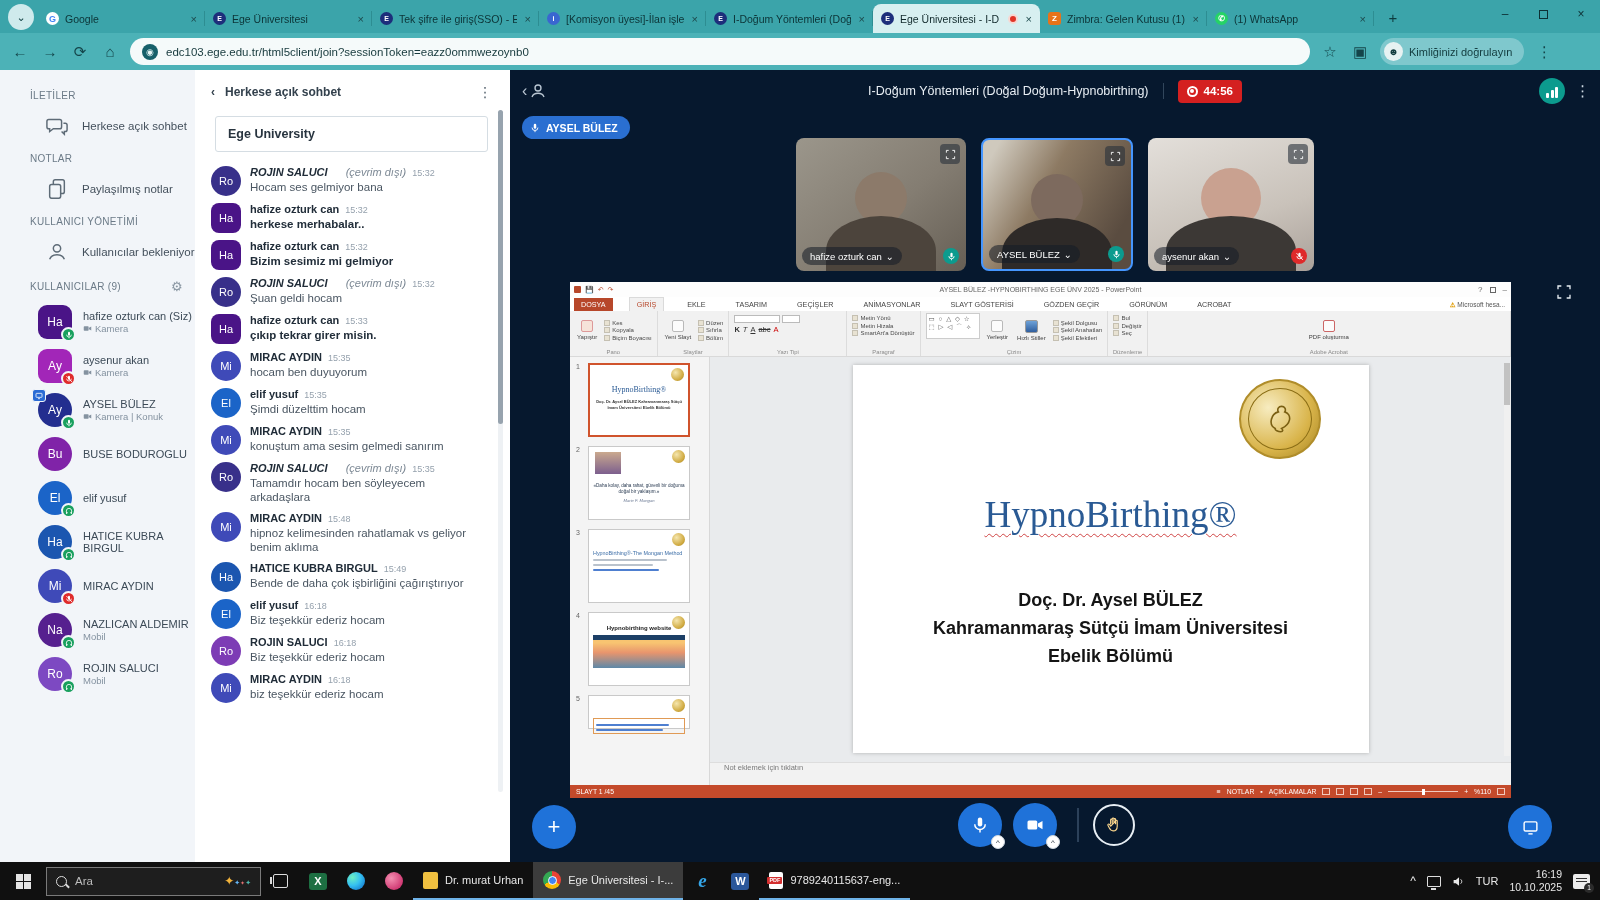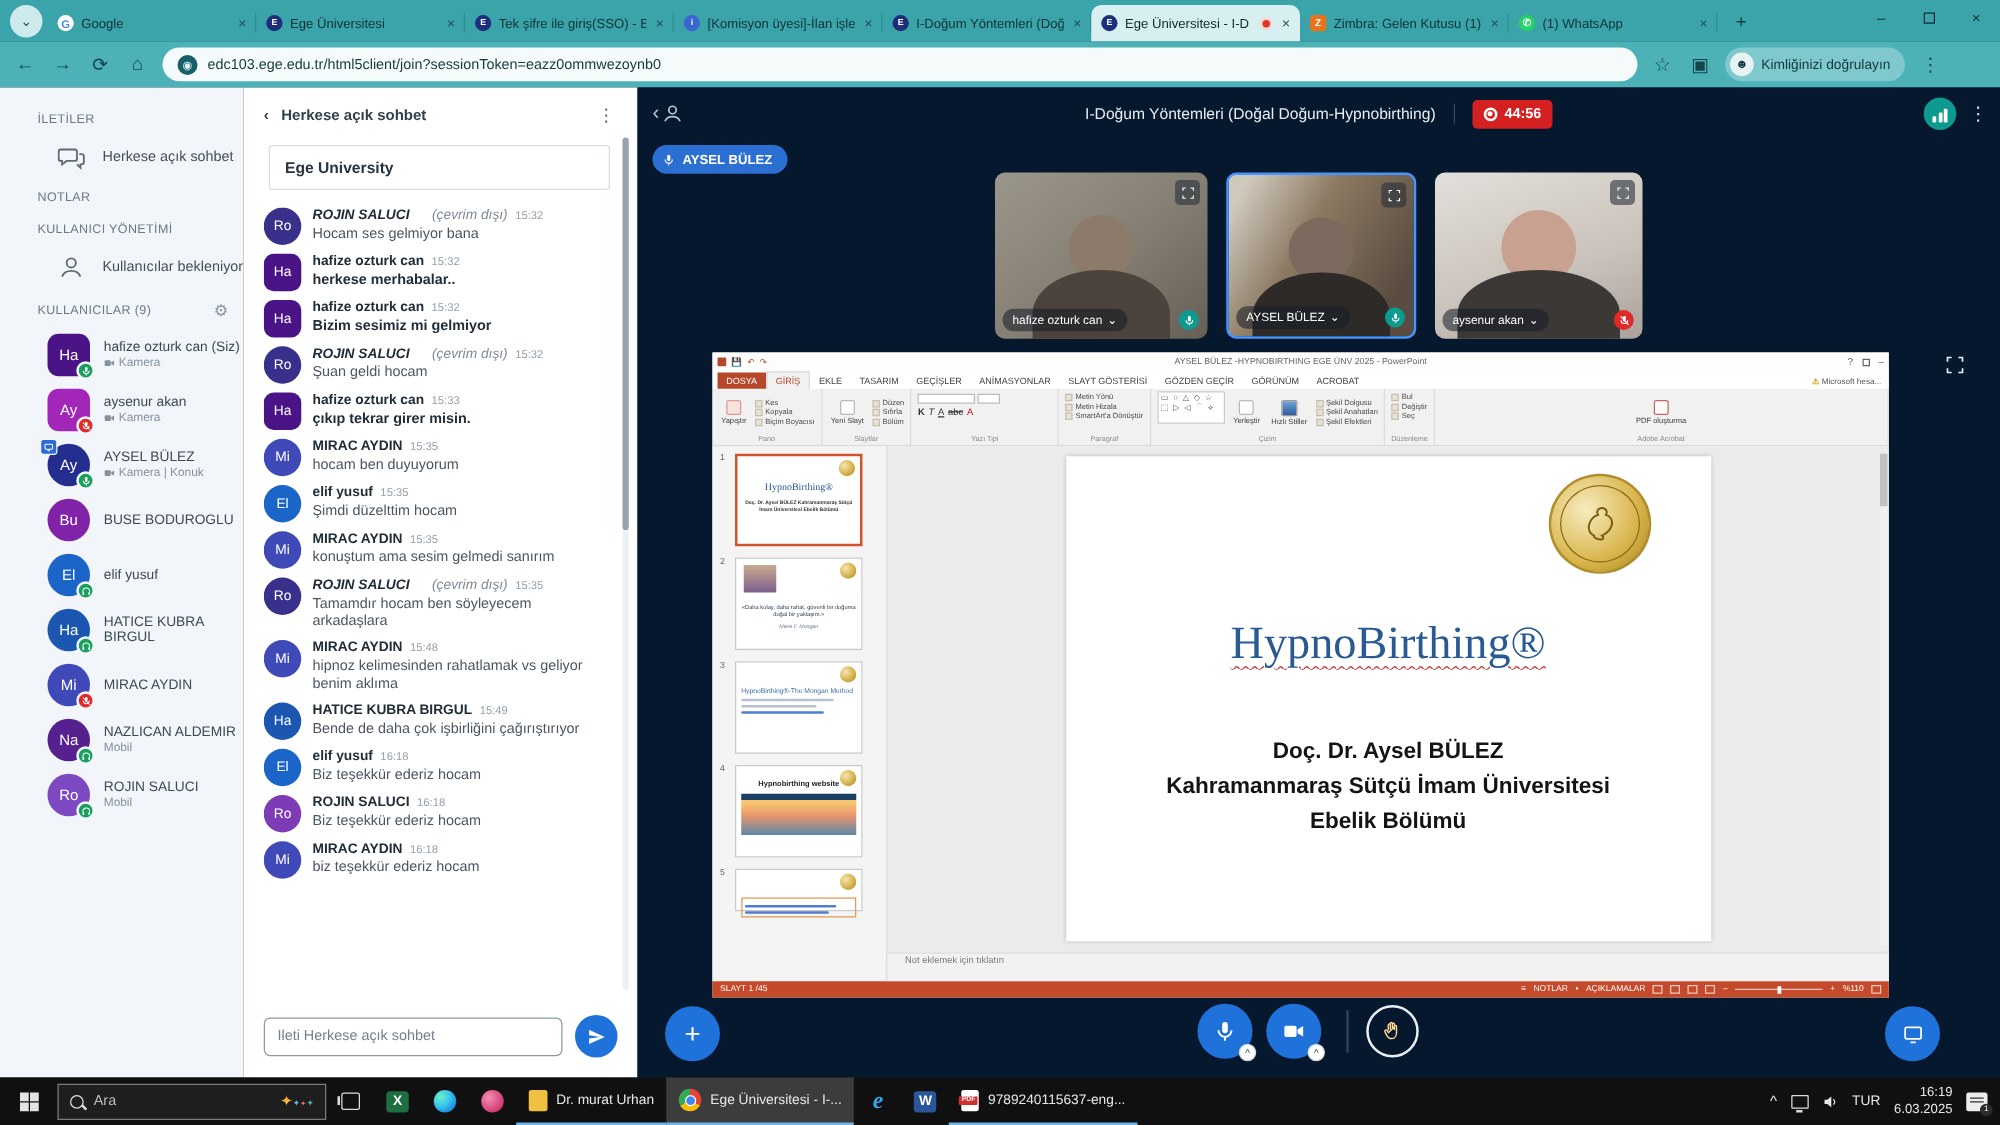--- a/index.html
+++ b/index.html
@@ -111,21 +111,21 @@
 
   
   .share { position:absolute; left:60px; top:212px; width:941px; height:516px; background:#fff; display:flex; flex-direction:column; font-family:"Liberation Sans",sans-serif; }
   .fsexpand { position:absolute; right:28px; top:214px; color:#e8eef4; }
   .ppt-titlebar { height:15px; background:#fdfdfd; display:flex; align-items:center; font-size:7.5px; color:#555; padding:0 4px; }
   .qat { display:flex; gap:4px; align-items:center; color:#b7472a; font-size:7px; }
   .qat .sv { width:7px; height:7px; background:#b7472a; border-radius:1px; }
   .ppt-title { position:absolute; left:0; right:0; text-align:center; font-size:7px; color:#666; }
   .ppt-winctl { margin-left:auto; display:flex; gap:7px; align-items:center; color:#666; font-size:8px; z-index:2; }
   .ppt-winctl .mx { width:6px; height:6px; border:1px solid #666; }
-  .ppt-tabs { height:14px; background:#fff; display:flex; align-items:flex-end; gap:0; padding-left:4px; position:relative; }
+  .ppt-tabs { height:14px; background:#fff; display:flex; align-items:flex-end; gap:16px; padding-left:4px; position:relative; }
   .ptab { font-size:7.2px; color:#444; padding:2px 7px; }
   .ptab.file { background:#b7472a; color:#fff; }
   .ptab.active { color:#b7472a; border:1px solid #dadada; border-bottom:none; background:#f1f1f1; }
   .acctwarn { position:absolute; right:6px; bottom:2px; font-size:6.5px; color:#555; }
   .acctwarn b { color:#e09b00; }
   .ppt-ribbon { height:46px; background:#f1f1f1; border-bottom:1px solid #d9d9d9; display:flex; }
   .rgroup { border-right:1px solid #dcdcdc; padding:2px 5px 1px 5px; display:flex; flex-direction:column; position:relative; }
   .rgl { position:absolute; bottom:1px; left:0; right:0; text-align:center; font-size:5.8px; color:#8a8a8a; }
   .rbig { display:flex; gap:5px; height:34px; }
   .bigbtn { display:flex; flex-direction:column; align-items:center; justify-content:center; font-size:6px; color:#3d3d3d; gap:2px; padding:0 2px; }
@@ -313,20 +313,27 @@
   <aside class="sidebar">
     <div class="shead">İLETİLER</div>
     <div class="sitem">
       <svg class="svgi" width="22" height="22" viewBox="0 0 24 24">
           <path d="M3 5h12a2 2 0 0 1 2 2v6a2 2 0 0 1-2 2H8l-4 3v-3H3a2 2 0 0 1-2-2V7a2 2 0 0 1 2-2z" fill="none" stroke="currentColor" stroke-width="1.6"></path>
           <path d="M19 9h2a2 2 0 0 1 2 2v5a2 2 0 0 1-2 2h-1v3l-3-3" fill="none" stroke="currentColor" stroke-width="1.6"></path>
         </svg>
       <span>Herkese açık sohbet</span>
     </div>
     <div class="shead">NOTLAR</div>
+    <div class="sitem">
+      <svg class="svgi" width="22" height="22" viewBox="0 0 24 24">
+          <rect x="8" y="2" width="12" height="15" rx="2" fill="none" stroke="currentColor" stroke-width="1.6"></rect>
+          <rect x="4" y="7" width="12" height="15" rx="2" fill="#f2f5f9" stroke="currentColor" stroke-width="1.6"></rect>
+        </svg>
+      <span>Paylaşılmış notlar</span>
+    </div>
     <div class="shead">KULLANICI YÖNETİMİ</div>
     <div class="sitem">
       <svg class="svgi" width="22" height="22" viewBox="0 0 24 24">
           <circle cx="12" cy="8" r="4" fill="none" stroke="currentColor" stroke-width="1.6"></circle>
           <path d="M4 20c1.5-4 5-5 8-5s6.5 1 8 5" fill="none" stroke="currentColor" stroke-width="1.6"></path>
         </svg>
       <span>Kullanıcılar bekleniyor</span>
     </div>
     <div class="shead">
       <span>KULLANICILAR (9)</span>
@@ -602,28 +609,20 @@
             <div class="mhead"><span class="mname">MIRAC AYDIN</span><span class="mtime">16:18</span></div>
         <div class="mtext">biz teşekkür ederiz hocam</div>
           </div>
       </div>
     </div>
 
     <div class="chatscroll">
         <span class="thumb"></span>
       </div>
 
-    <div class="chatinput">
-      <input type="text" placeholder="İleti Herkese açık sohbet" style="">
-      <div class="sendbtn">
-        <svg width="15" height="15" viewBox="0 0 24 24">
-            <path d="M2 21l20-9L2 3v7l14 2-14 2z" fill="#fff"></path>
-          </svg>
-      </div>
-    </div>
   </section>
 
   <main class="main">
     <div class="mheader">
       <div class="hleft">
         <span>‹</span>
         <svg width="18" height="18" viewBox="0 0 24 24">
             <circle cx="12" cy="8" r="4" fill="none" stroke="currentColor" stroke-width="1.8"></circle>
             <path d="M4 20c1.5-4 5-5 8-5s6.5 1 8 5" fill="none" stroke="currentColor" stroke-width="1.8"></path>
           </svg>
@@ -1058,17 +1057,17 @@
   <div class="tray">
     <span class="trayico">^</span>
     <span class="netico"></span>
     <svg width="13" height="13" viewBox="0 0 24 24">
         <path d="M3 9v6h4l6 5V4L7 9H3z" fill="#e8e8e8"></path>
         <path d="M16 8a5 5 0 0 1 0 8" stroke="#e8e8e8" stroke-width="1.8" fill="none"></path>
       </svg>
     <span>TUR</span>
     <div class="clock">
       <div>16:19</div>
-      <div>6.03.2025</div>
+      <div>10.10.2025</div>
     </div>
     <span class="notifico"></span>
   </div>
 </div>
 
 </body></html>

